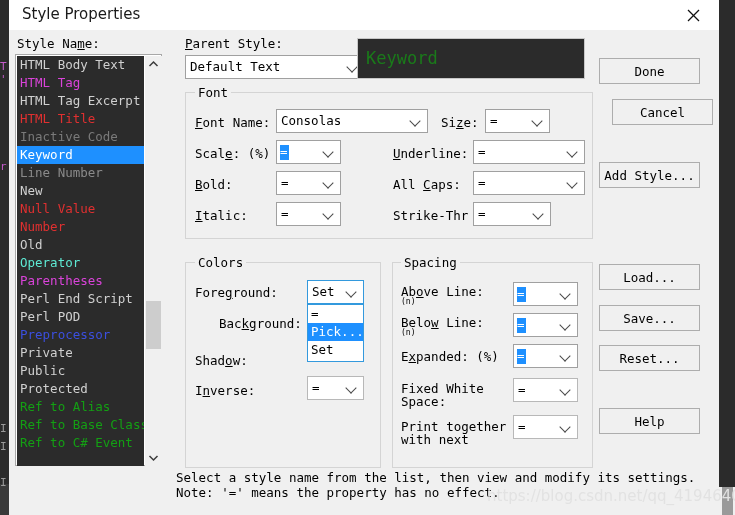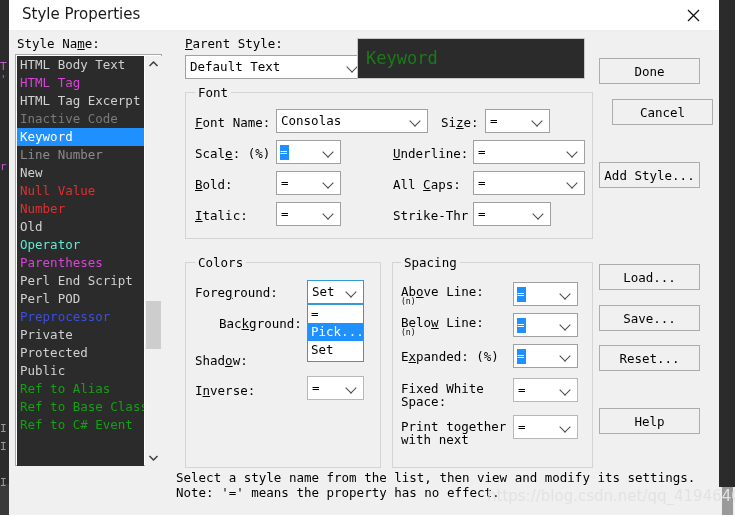--- a/index.html
+++ b/index.html
@@ -99,35 +99,36 @@
     </div>
   </div>
 
   <div class="lbl" style="left:8px;top:36px;">Style Na<span class="u">m</span>e:</div>
 
   <div id="listbox">
     <div id="list-inner">
         <div class="li" style="color: rgb(208, 208, 208);">HTML Body Text</div>
         <div class="li" style="color: rgb(217, 67, 217);">HTML Tag</div>
         <div class="li" style="color: rgb(208, 208, 208);">HTML Tag Excerpt</div>
+        <div class="li" style="color: rgb(224, 48, 48);">HTML Title</div>
         <div class="li" style="color: rgb(122, 122, 122);">Inactive Code</div>
         <div class="li sel" style="color: rgb(255, 255, 255);">Keyword</div>
         <div class="li" style="color: rgb(138, 138, 138);">Line Number</div>
         <div class="li" style="color: rgb(208, 208, 208);">New</div>
         <div class="li" style="color: rgb(224, 48, 48);">Null Value</div>
         <div class="li" style="color: rgb(224, 48, 48);">Number</div>
         <div class="li" style="color: rgb(208, 208, 208);">Old</div>
         <div class="li" style="color: #5eead4;">Operator</div>
         <div class="li" style="color: rgb(217, 67, 217);">Parentheses</div>
         <div class="li" style="color: rgb(208, 208, 208);">Perl End Script</div>
         <div class="li" style="color: rgb(208, 208, 208);">Perl POD</div>
         <div class="li" style="color: rgb(59, 79, 224);">Preprocessor</div>
         <div class="li" style="color: rgb(208, 208, 208);">Private</div>
+        <div class="li" style="color: rgb(208, 208, 208);">Public</div>
         <div class="li" style="color: rgb(208, 208, 208);">Protected</div>
-        <div class="li" style="color: rgb(208, 208, 208);">Public</div>
         <div class="li" style="color: rgb(19, 160, 19);">Ref to Alias</div>
         <div class="li" style="color: rgb(19, 160, 19);">Ref to Base Class</div>
         <div class="li" style="color: rgb(19, 160, 19);">Ref to C# Event</div>
       </div>
     <div id="list-sb">
       <div id="list-sb-up">
         <svg class="arrow-gly" width="11" height="11" viewBox="0 0 11 11">
           <polyline points="1.5,7 5.5,3 9.5,7" fill="none" stroke="#3c3c3c" stroke-width="1.5"></polyline>
         </svg>
       </div>

